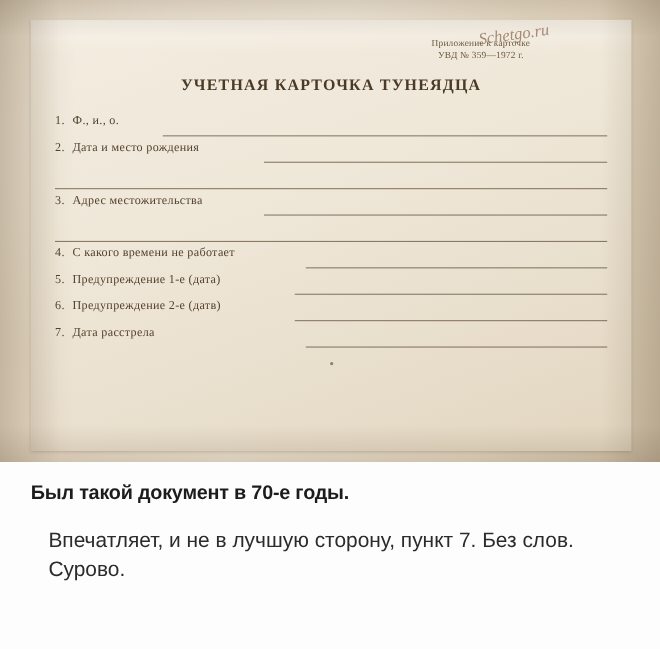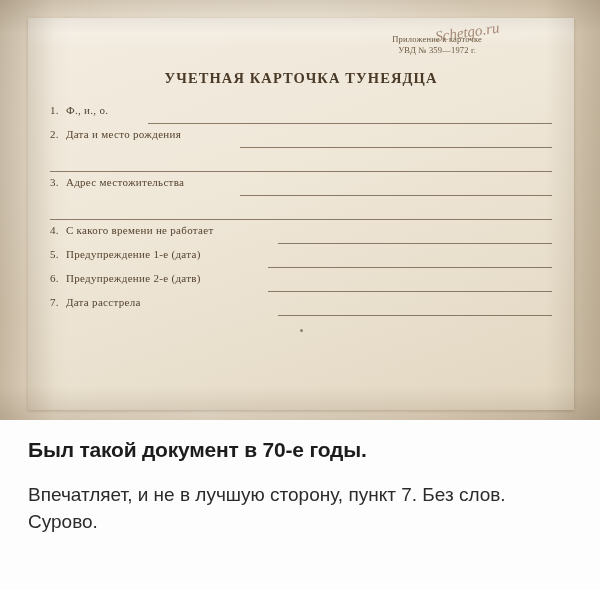--- a/index.html
+++ b/index.html
@@ -153,31 +153,31 @@
     position: absolute;
     left: 0;
     top: 420px;
     width: 600px;
     height: 170px;
     background: #fdfdfd;
     padding: 18px 28px 0 28px;
     box-sizing: border-box;
   }
   .headline {
-    font-size: 21px;
+    font-size: 18px;
     font-weight: bold;
     color: #1c1c1c;
     letter-spacing: -0.2px;
     margin: 0 0 20px 0;
   }
   .body-text {
     font-size: 19px;
     color: #2b2b2b;
     line-height: 1.42;
-    margin: 0;
+    margin: 16px;
   }
 </style>
 </head>
 <body>
 
 <div class="page">
 
   <div class="photo">
     <div class="card">
       <div class="fold"></div>

